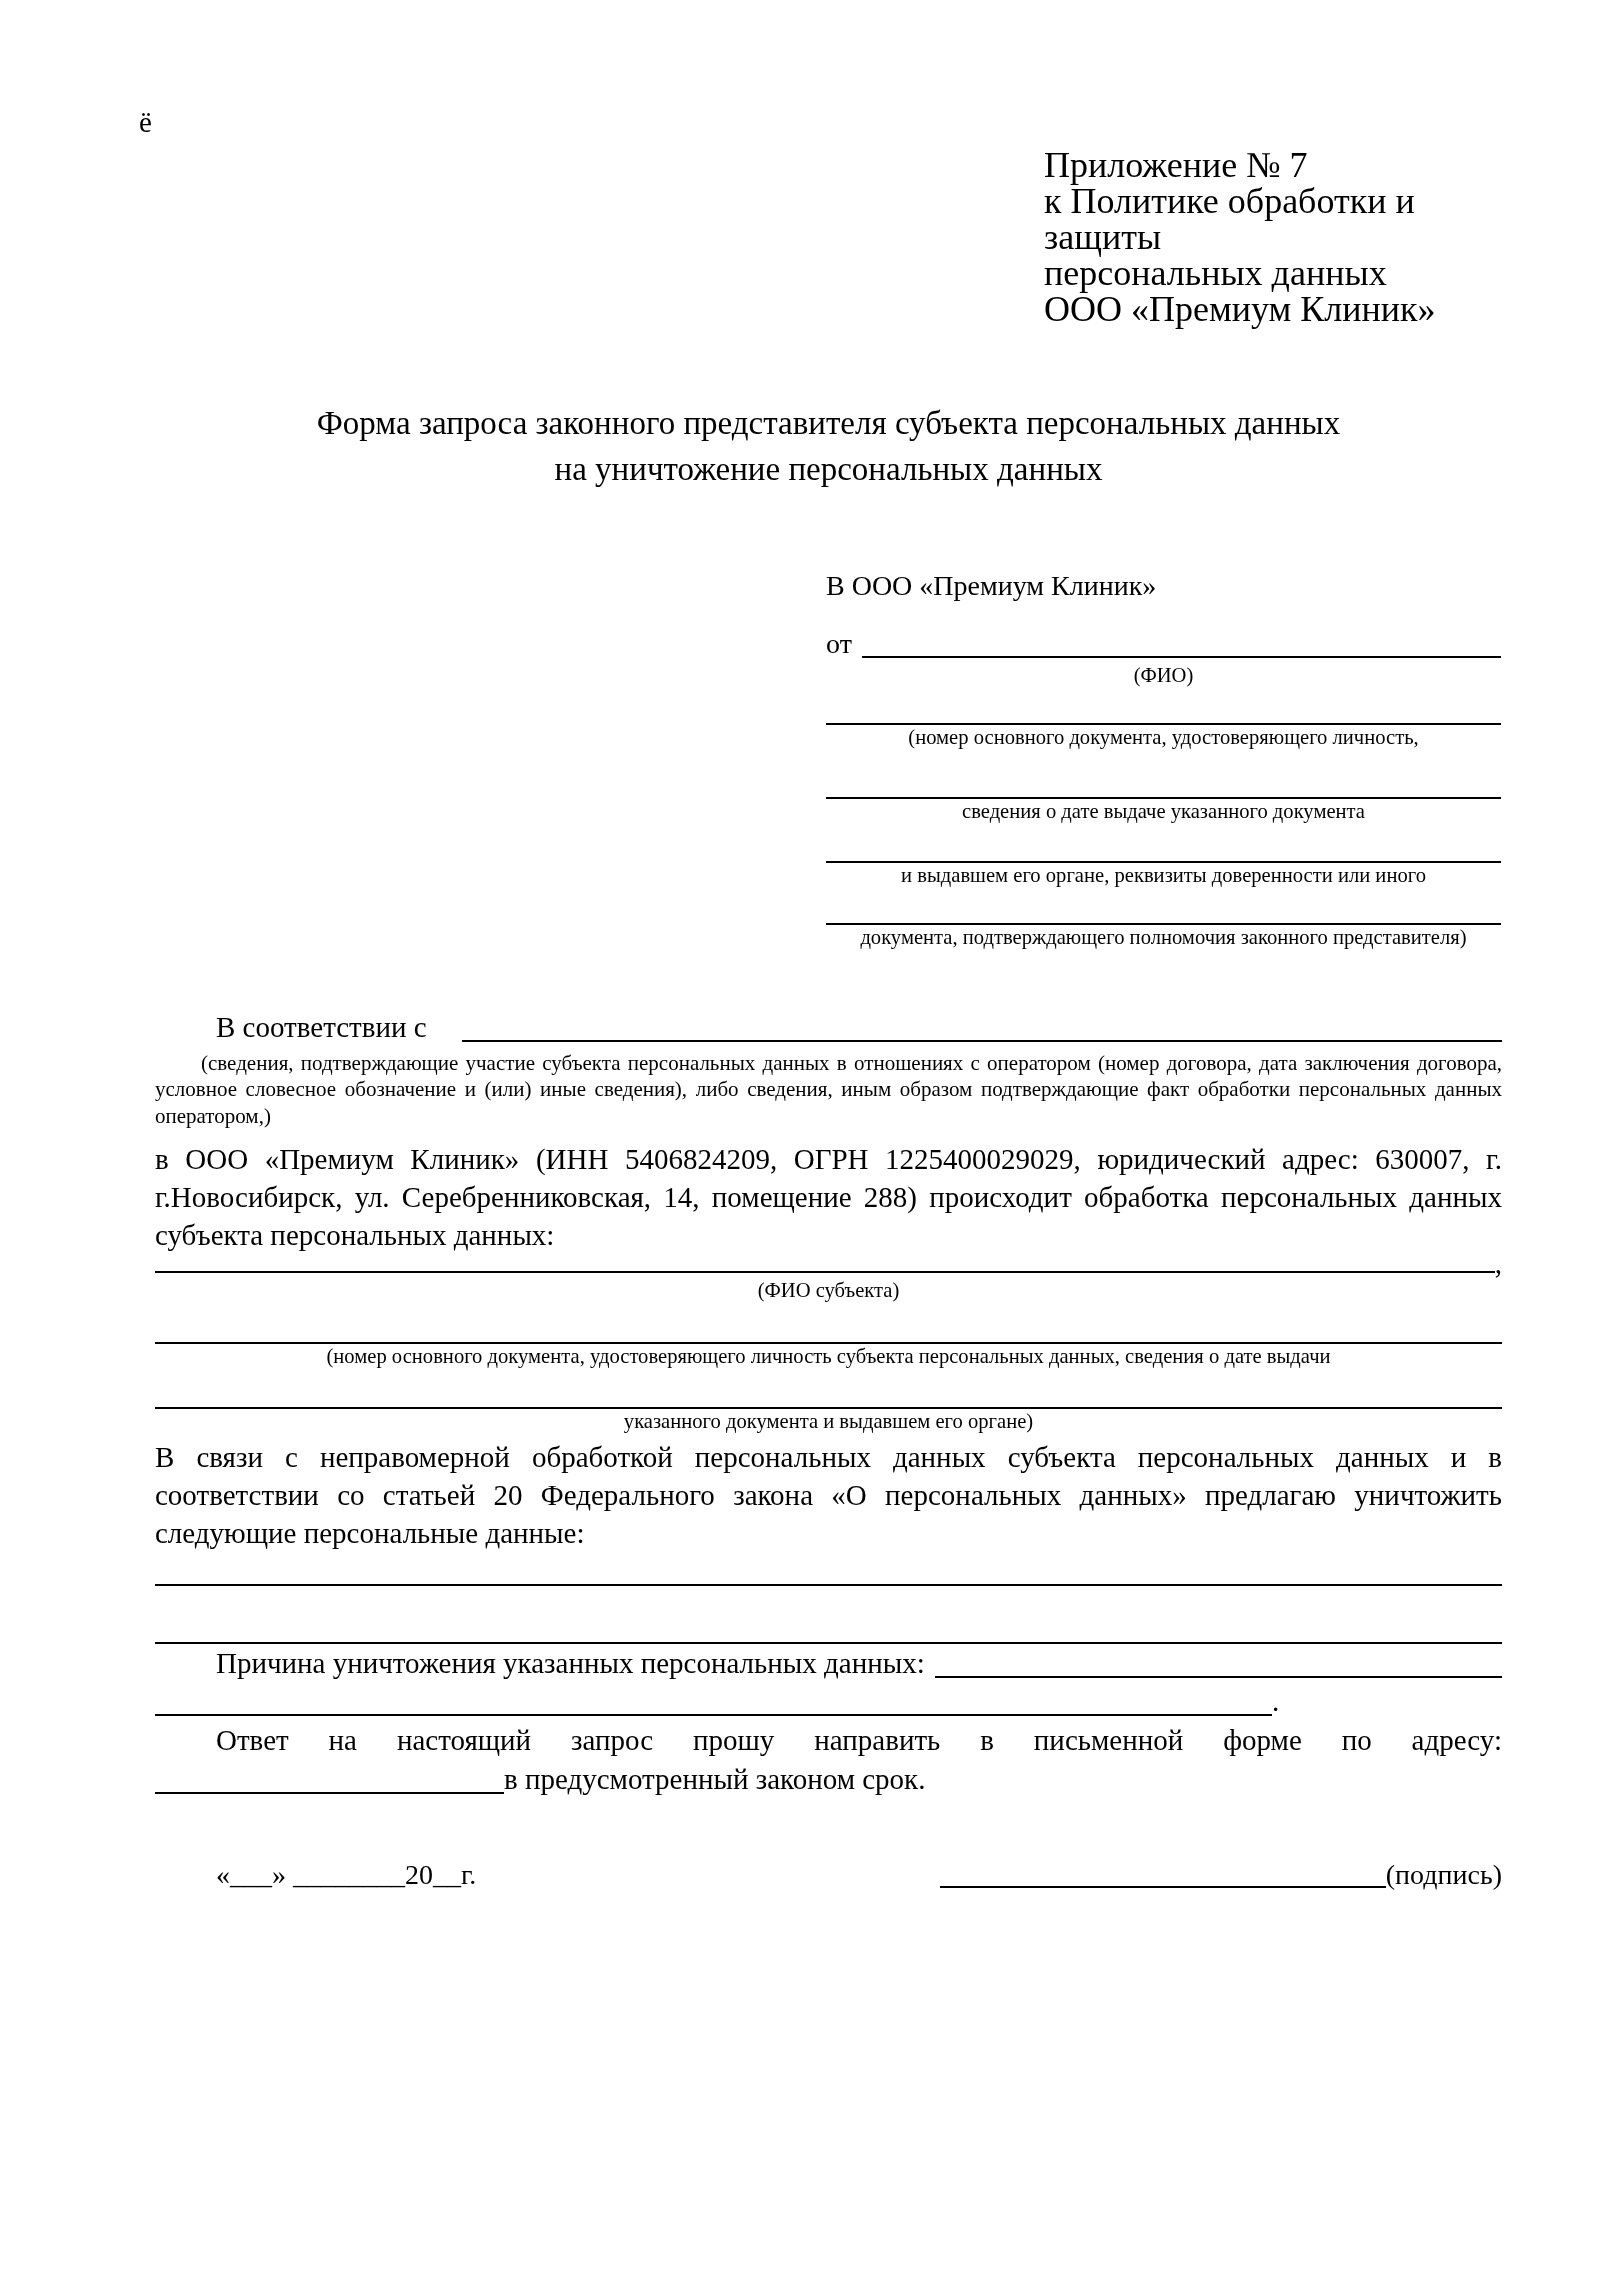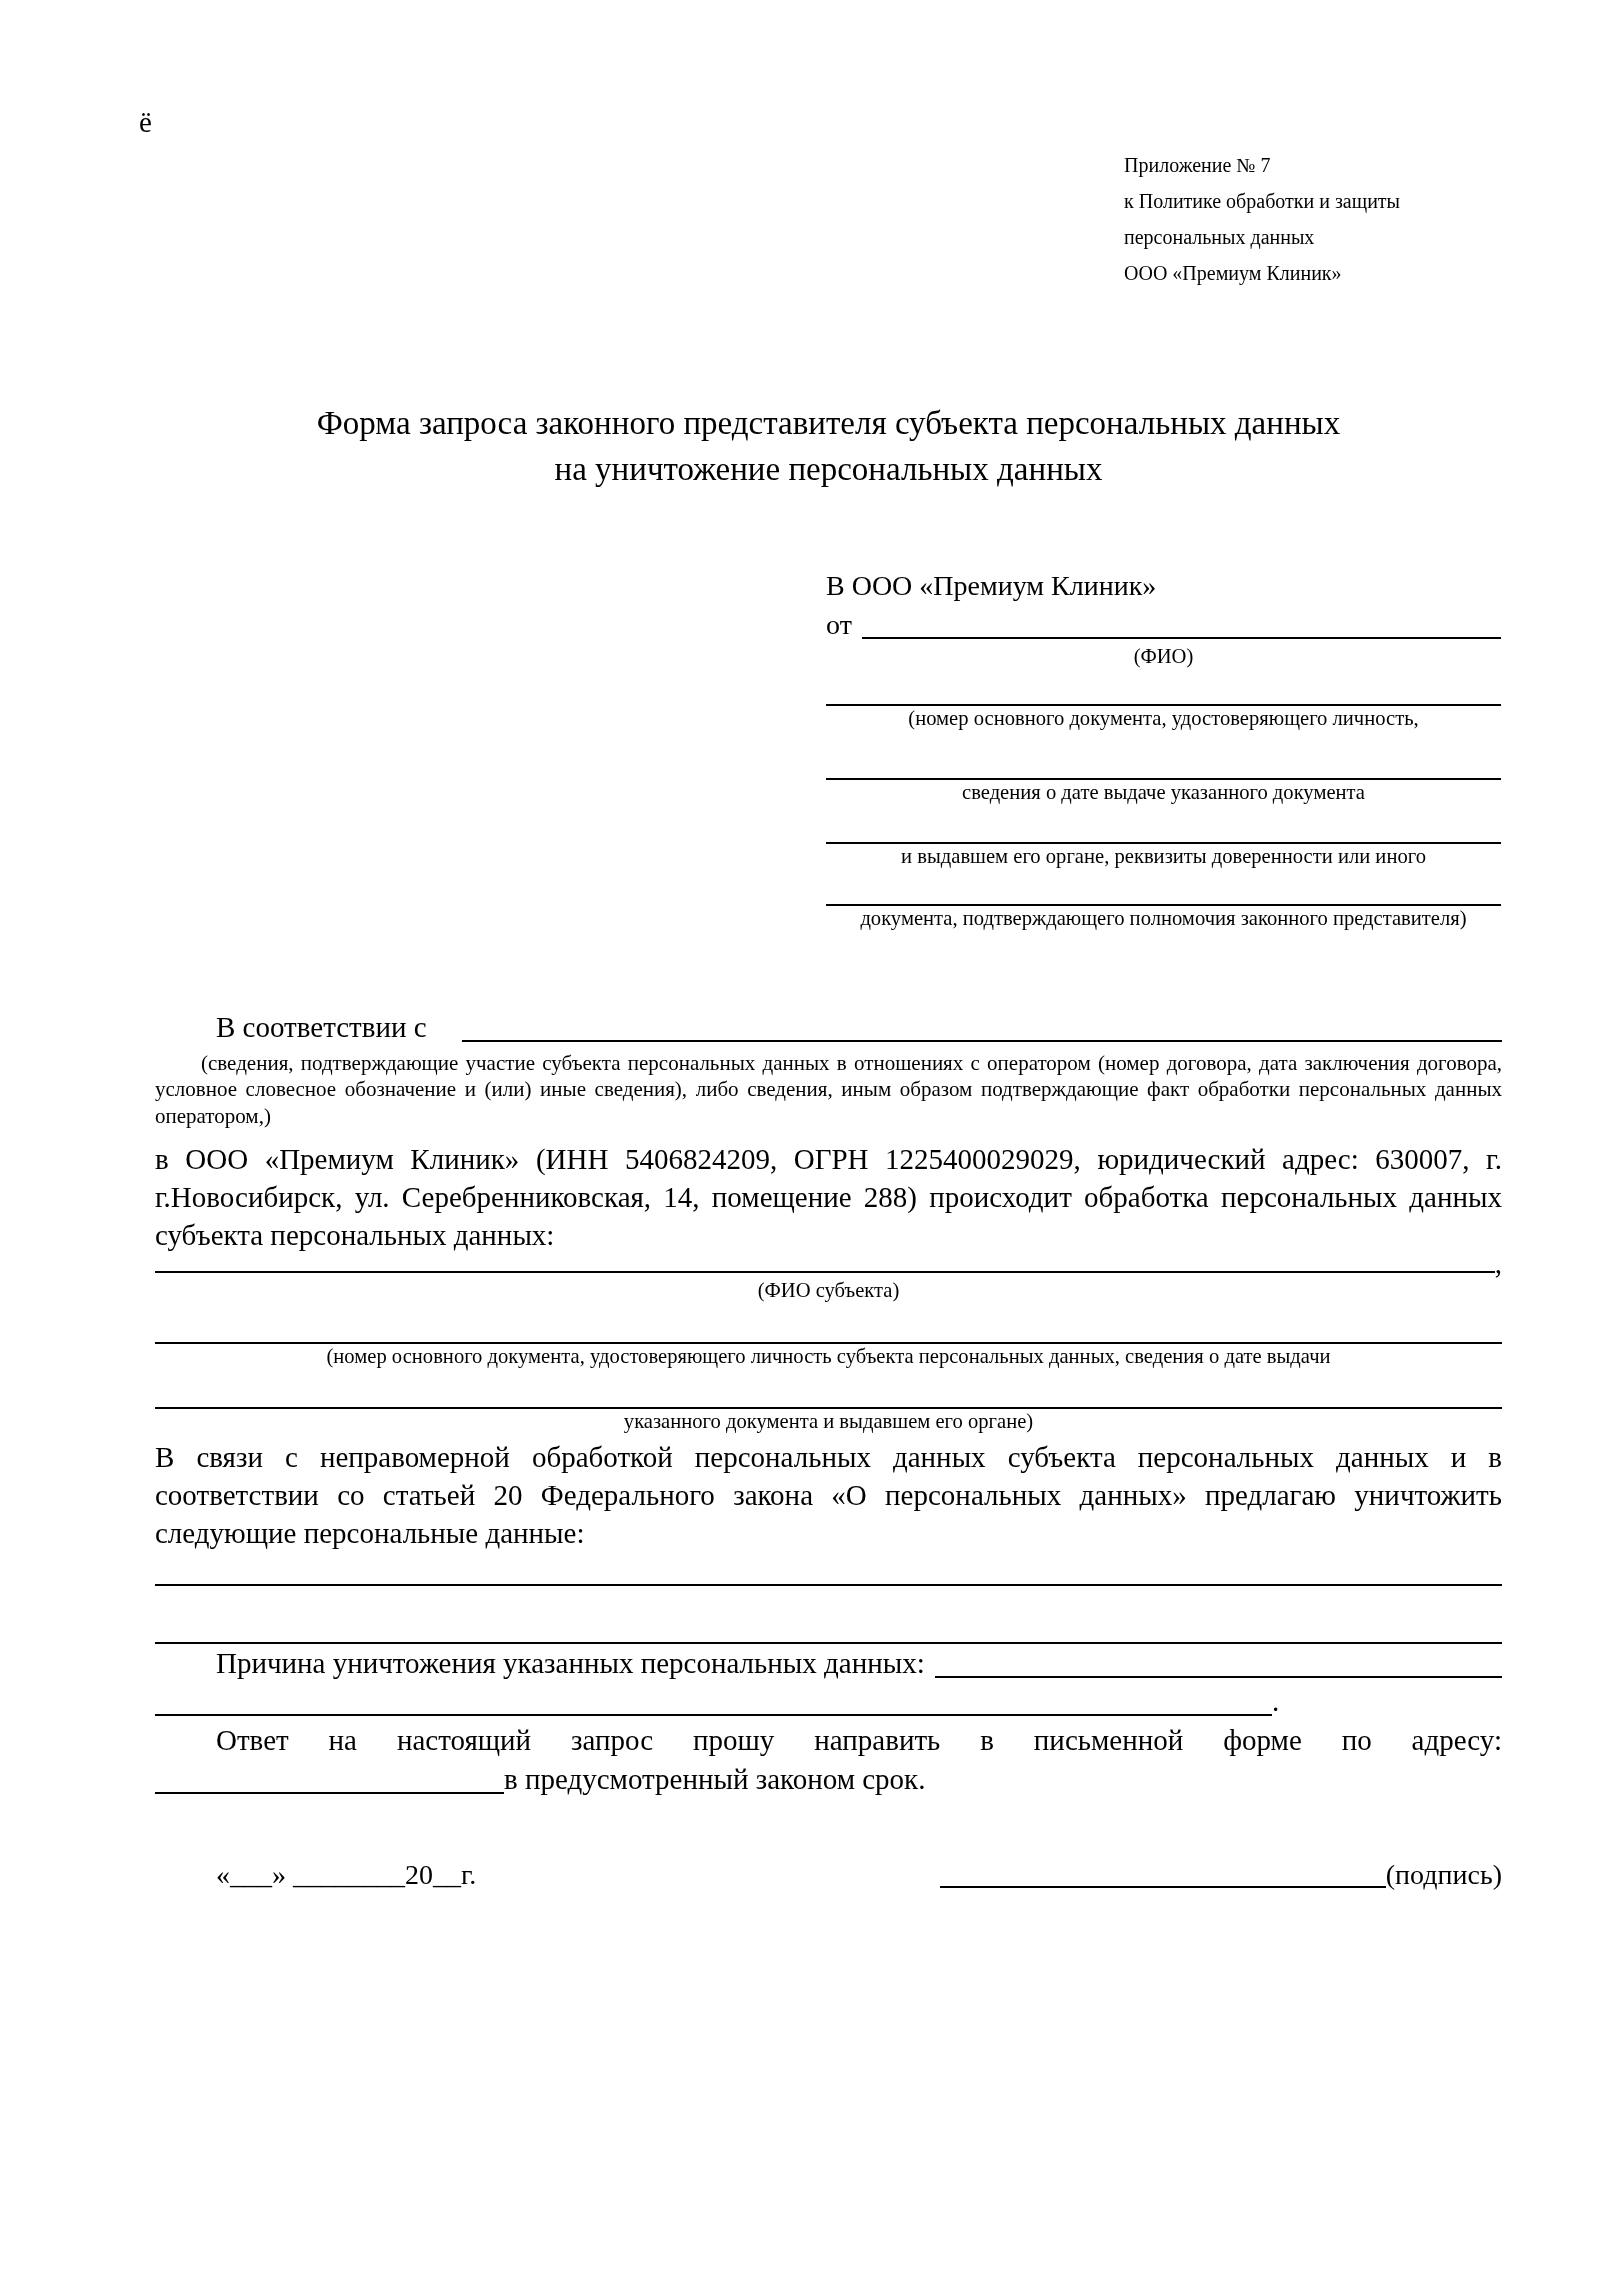--- a/index.html
+++ b/index.html
@@ -29,24 +29,24 @@
   .stray {
     position: absolute;
     left: 139px;
     top: 106px;
     font-size: 29px;
   }
 
   
   .appendix {
     position: absolute;
-    left: 1124px;
+    left: 1044px;
     top: 147px;
     width: 441px;
-    font-size: 20px;
+    font-size: 36px;
     line-height: 36px;
   }
 
   
   .title {
     position: absolute;
     left: 155px;
     top: 400px;
     width: 1347px;
     text-align: center;
@@ -57,21 +57,21 @@
 
   
   .addressee {
     position: absolute;
     left: 826px;
     top: 566px;
     width: 675px;
     font-size: 28px;
     line-height: 39px;
   }
-  .addressee .row { line-height: 39px; }
+  .addressee .row { line-height: 39px; margin-top: 19px; }
   .addressee .lbl { margin-right: 9.8px; }
   .b1 { height: 35px; }
   .b2 { height: 48px; }
   .b3 { height: 37px; }
   .b4 { height: 36px; }
 
   
   .bodyblock {
     position: absolute;
     left: 155px;

